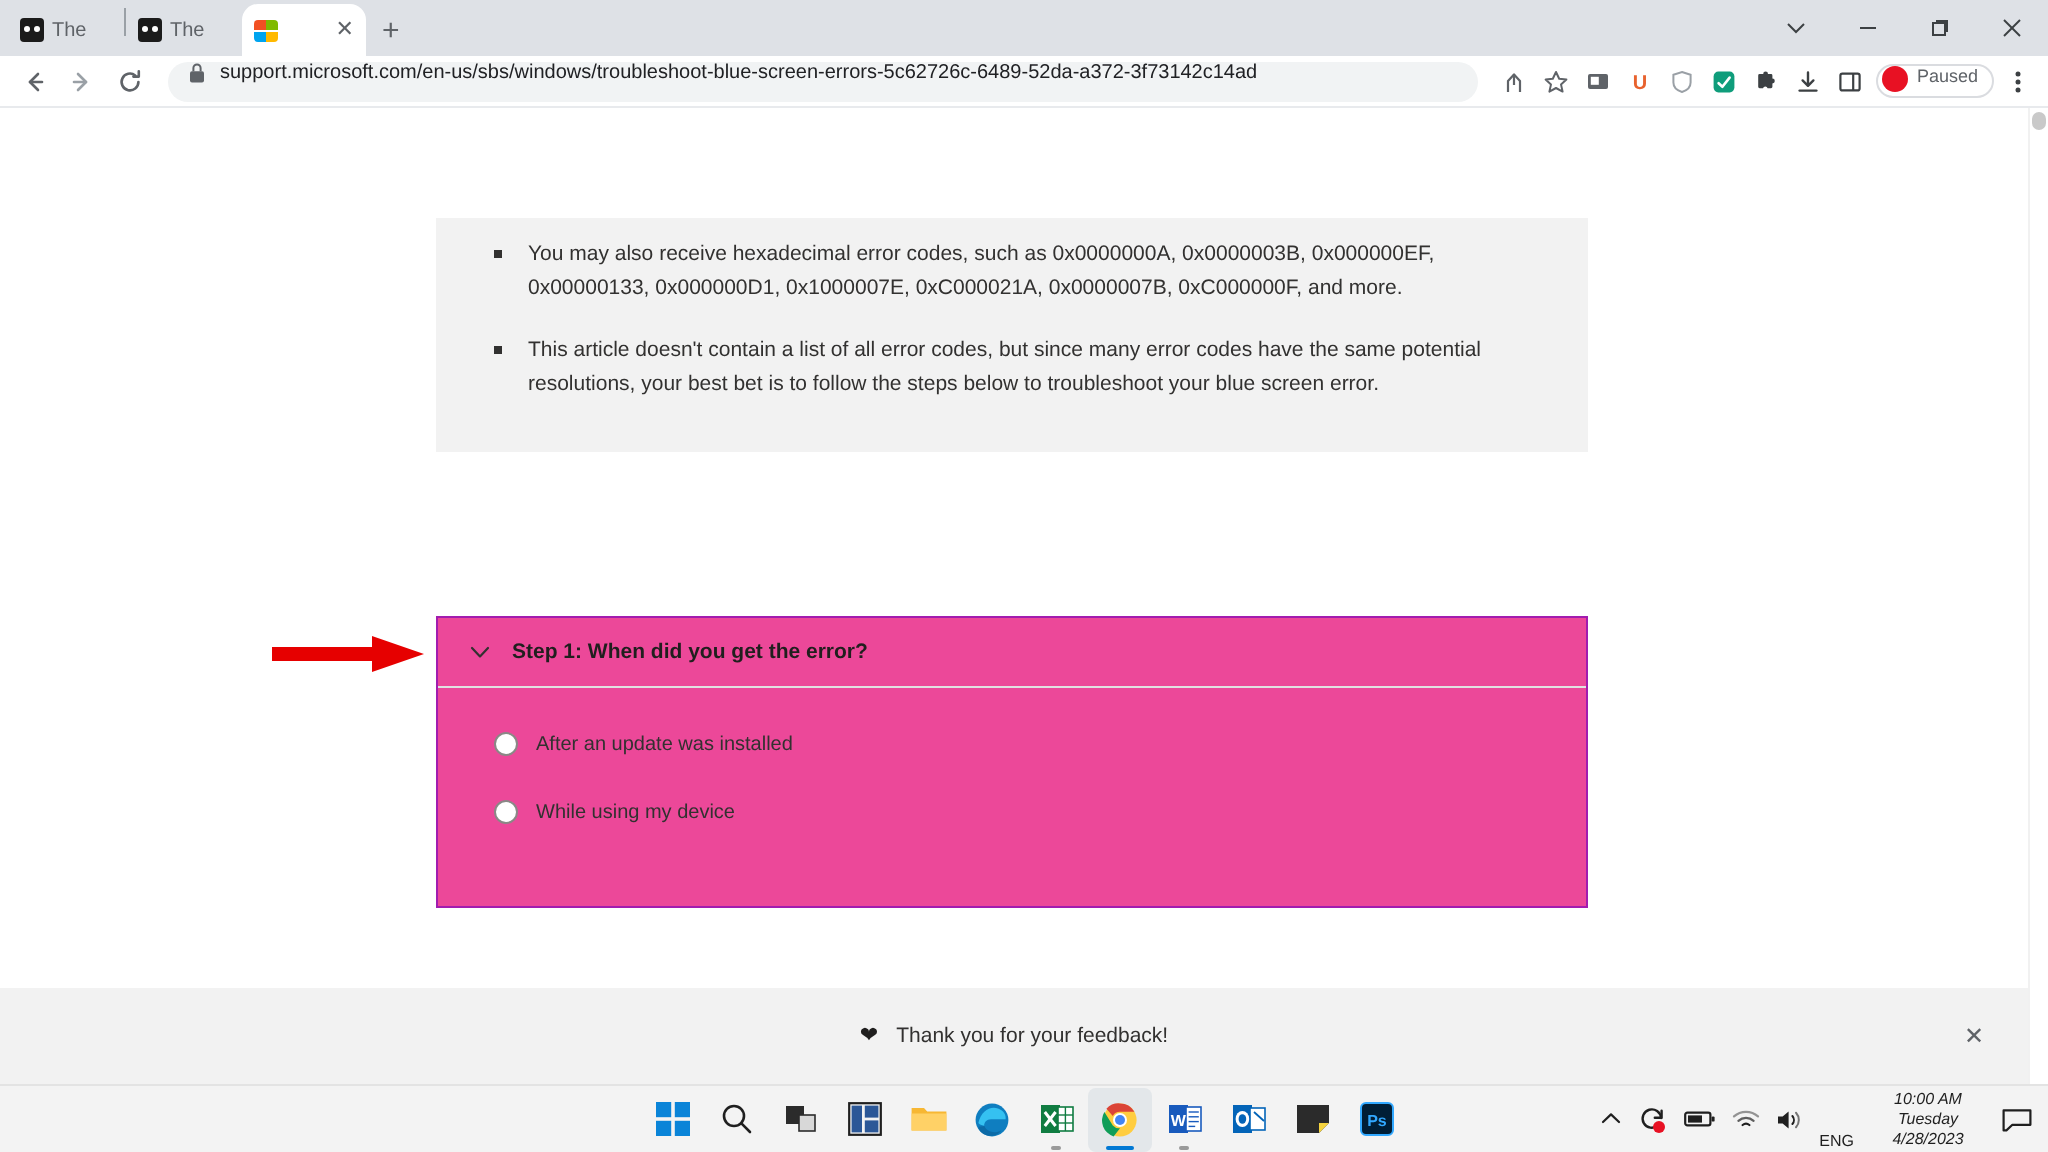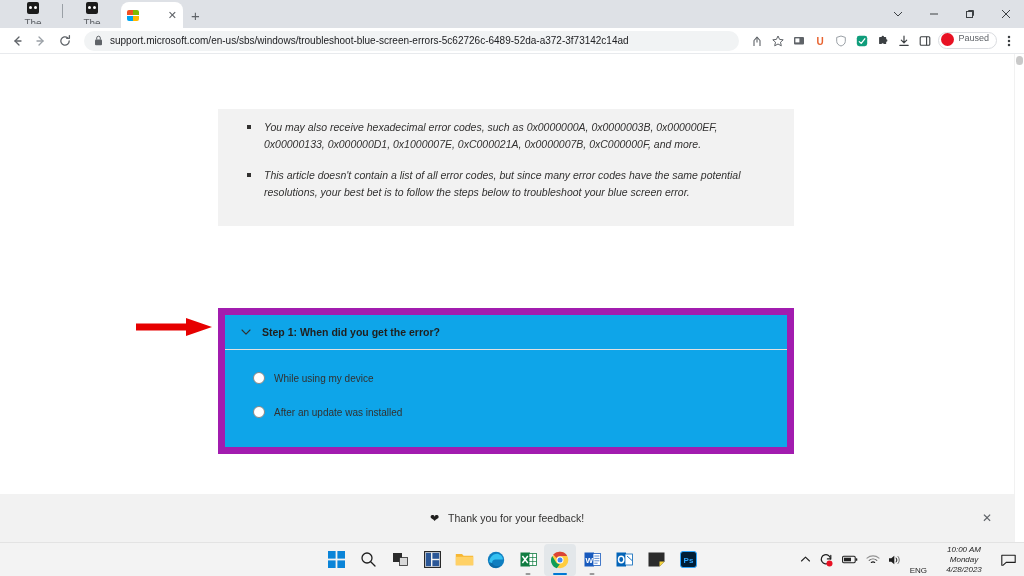--- a/index.html
+++ b/index.html
@@ -19,21 +19,21 @@
   
   #tab-strip {
     height:28px; background:#dee1e6; display:flex; align-items:flex-end;
     position:relative; padding-left:4px;
   }
   .tab {
     height:26px; width:58px; display:flex; align-items:center;
     gap:4px; padding:0 6px; font-size:10px; color:#3c4043;
     position:relative; border-radius:7px 7px 0 0;
   }
-  .tab.inactive { background:transparent;flex-direction:column; }
+  .tab.inactive { background:transparent; }
   .tab.inactive + .tab.inactive::before,
   .tab.inactive::after { content:""; }
   .tab-sep {
     width:1px; height:14px; background:#9aa0a6; align-self:center;
     margin-bottom:6px;
   }
   .tab.active {
     background:#ffffff; width:62px; border-radius:8px 8px 0 0;
   }
   .fav {
@@ -79,21 +79,21 @@
   #toolbar {
     height:26px; background:#ffffff; display:flex; align-items:center;
     padding:0 6px; gap:2px; border-bottom:1px solid #e8eaed;
   }
   .nav-btn {
     width:22px; height:22px; display:flex; align-items:center;
     justify-content:center; color:#5f6368; cursor:pointer; flex:0 0 22px;
   }
   #omnibox {
     flex:1; height:20px; background:#f1f3f4; border-radius:10px;
-    display:flex; align-items:center; padding:0 10px; gap:7px;
+    display:flex; align-items:flex-start; padding:0 10px; gap:7px;
     margin:0 6px; min-width:0;
   }
   #url-text {
     font-size:10px; color:#202124; white-space:nowrap; overflow:hidden;
     text-overflow:ellipsis;
   }
   .tb-icon {
     width:19px; height:22px; display:flex; align-items:center;
     justify-content:center; cursor:pointer; flex:0 0 19px;
   }
@@ -122,39 +122,39 @@
   #scrollbar-thumb {
     position:absolute; right:1px; top:2px; width:7px; height:9px;
     background:#c9c9c9; border-radius:4px;
   }
 
   
   #callout {
     position:absolute; left:218px; top:55px; width:576px; height:117px;
     background:#f2f2f2; padding:10px 26px 0 26px;
   }
-  ul.bullets { list-style:none;font-style:italic; }
+  ul.bullets { list-style:none; }
   ul.bullets li {
     position:relative; padding-left:20px; margin-bottom:14px;
     font-size:10.5px; line-height:17px; color:#323130;
   }
   ul.bullets li::before {
     content:""; position:absolute; left:3px; top:6px;
     width:4px; height:4px; background:#323130;
   }
 
   #intro-para {
     position:absolute; left:218px; top:203px; width:560px;
     font-size:10.5px; line-height:19px; color:#323130;
   }
 
   
   #step-box {
     position:absolute; left:218px; top:254px; width:576px; height:146px;
-    border:7px solid #a21caf; background:#0ea5e9;
+    border:1px solid #a21caf; background:#ec4899;
   }
   #step-header {
     height:35px; display:flex; align-items:center; gap:10px;
     padding:0 0 0 14px; border-bottom:1px solid #e1e1e1;
     cursor:pointer;
   }
   #step-chevron {
     width:13px; height:13px; display:flex; align-items:center;
     justify-content:center; color:#323130;
   }
@@ -402,25 +402,25 @@
           <span id="step-chevron">
             <svg width="12" height="12" viewBox="0 0 12 12">
                 <path d="M2 4 L6 8.2 L10 4" stroke="#323130" stroke-width="1.1" fill="none" stroke-linecap="round" stroke-linejoin="round"></path>
               </svg>
           </span>
           <span id="step-title">Step 1: When did you get the error?</span>
         </div>
         <div id="step-body">
           <div class="radio-row">
             <span class="radio-circle"></span>
-            <span class="radio-label">While using my device</span>
+            <span class="radio-label">After an update was installed</span>
           </div>
           <div class="radio-row">
             <span class="radio-circle"></span>
-            <span class="radio-label">After an update was installed</span>
+            <span class="radio-label">While using my device</span>
           </div>
         </div>
       </div>
 
       <div id="share-row">
         <svg class="share-icon" width="17" height="17" viewBox="0 0 17 17">
           <rect width="17" height="17" fill="#767676"></rect>
           <path d="M10.6 8.9 h-1.5 V14 H7.1 V8.9 H6 V7.3 h1.1 V6.1 c0 -1 0.5 -2.1 2.1 -2.1 h1.5 v1.6 h-1.1 c-0.2 0 -0.5 0.1 -0.5 0.6 v1.1 h1.6 z" fill="#fff"></path>
         </svg>
         <svg class="share-icon" width="17" height="17" viewBox="0 0 17 17">
@@ -589,21 +589,21 @@
           <path d="M8.2 4 A3 3 0 0 1 8.2 8" stroke="#1f1f1f" stroke-width="1" fill="none" stroke-linecap="round"></path>
           <path d="M10 2.4 A5.3 5.3 0 0 1 10 9.6" stroke="#1f1f1f" stroke-width="1" fill="none" stroke-linecap="round" opacity="0.6"></path>
         </svg>
     </span>
     <span id="tray-lang">
       <span>ENG</span><br>
       <span>US</span>
     </span>
     <span id="tray-clock">
       <span>10:00 AM</span><br>
-      <span>Monday</span><br>
+      <span>Tuesday</span><br>
       <span>4/28/2023</span>
     </span>
     <span class="tray-icon">
       <svg width="15" height="14" viewBox="0 0 15 14">
           <path d="M0.8 2.2 h13.4 v7.2 h-9 l-3 2.8 h-1.4 z" stroke="#1f1f1f" stroke-width="1.1" fill="none" stroke-linejoin="round"></path>
         </svg>
     </span>
   </div>
 </div>
 

